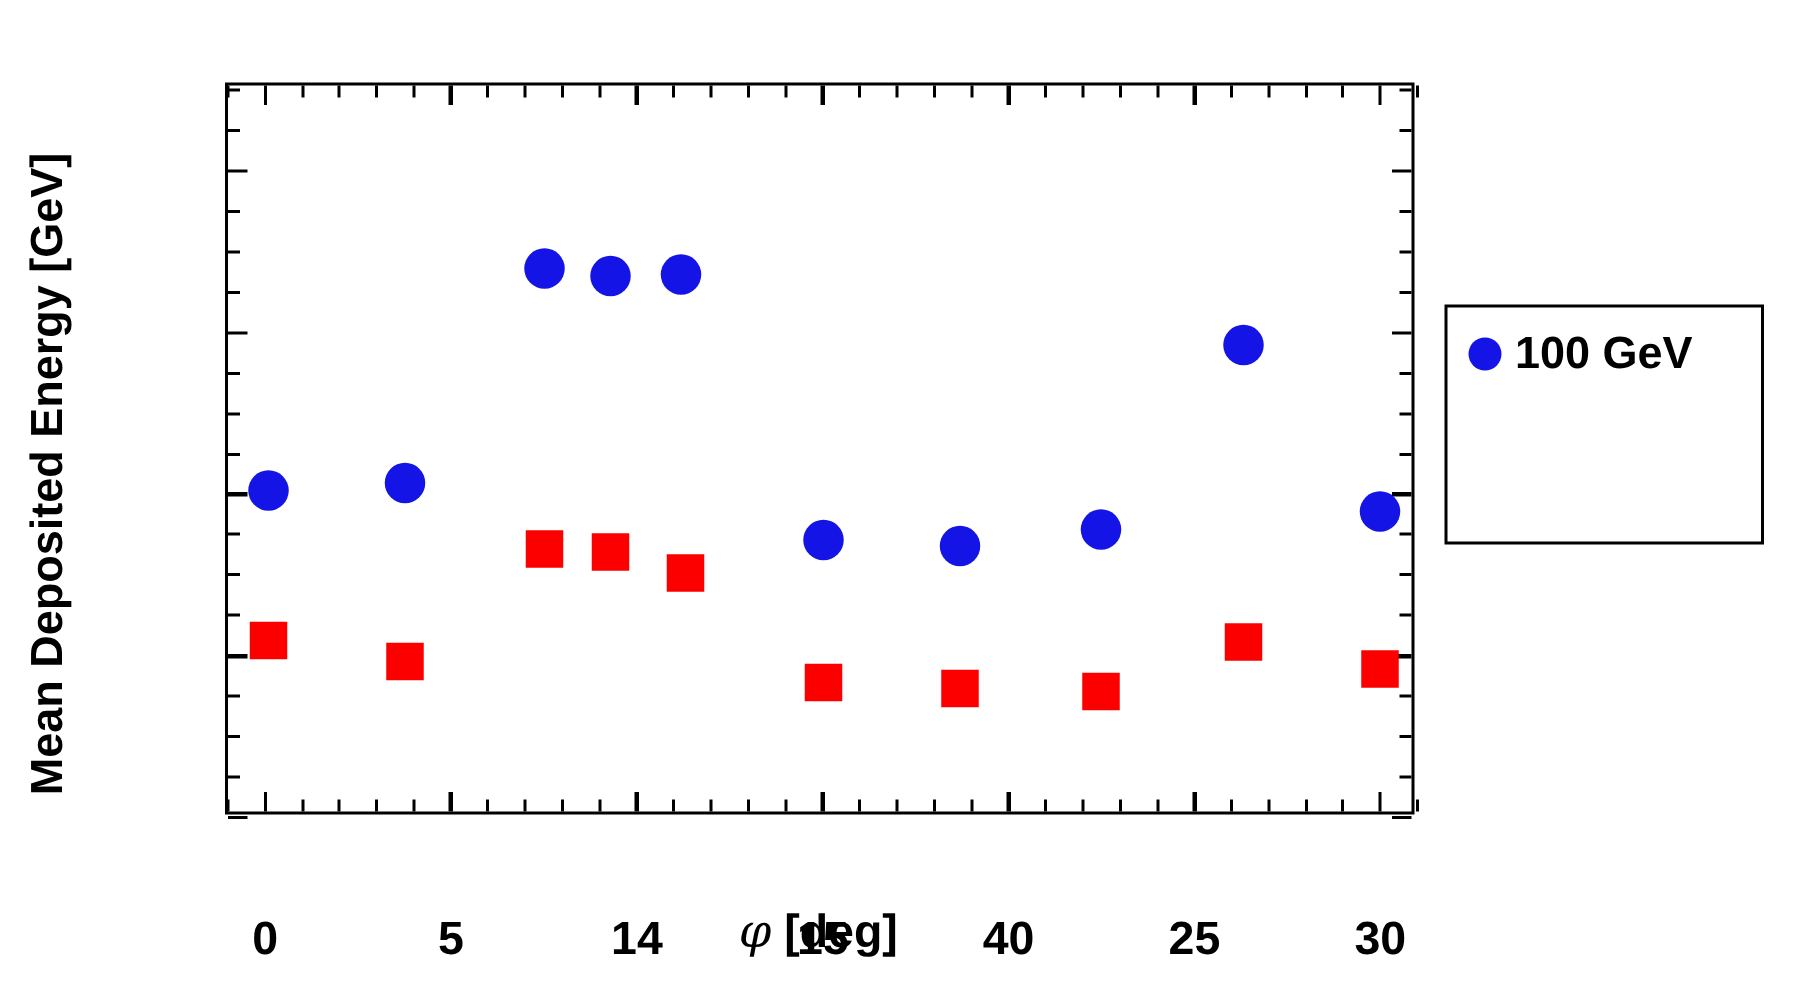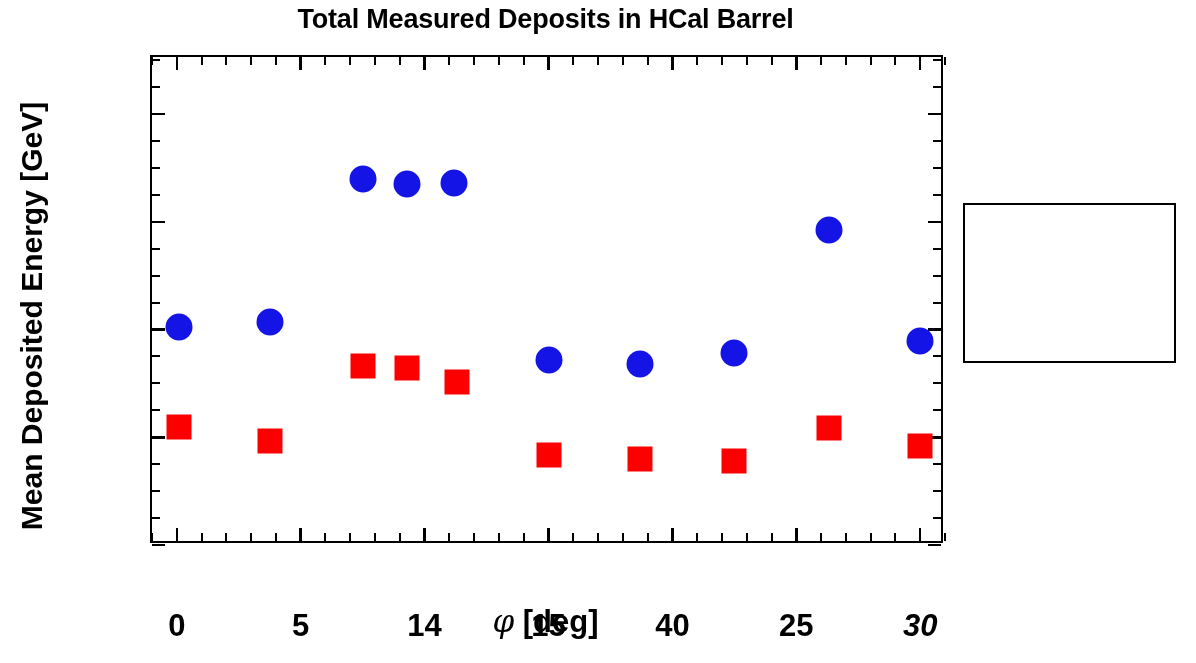--- a/index.html
+++ b/index.html
@@ -88,21 +88,20 @@
   .legend-swatch-square { width:22px; height:22px; margin-right:9px; flex:0 0 auto; }
   .legend-swatch-circle { width:22px; height:22px; border-radius:50%; margin-right:9px; flex:0 0 auto; }
   .legend-text { font-size:30px; font-weight:600; white-space:nowrap; }
   .legend-row.cont { padding-left:31px; height:44px; }
 </style>
 </head>
 <body>
 
 <div id="figure">
 
-  <div id="chart-title">Total Measured Deposits in HCal Barrel</div>
 
   <div id="y-axis-label">Mean Deposited Energy [GeV]</div>
 
   <div id="x-axis-label"><span class="phi">φ</span> [deg]</div>
 
   <div id="plot-frame">
     <div id="axis-ticks">
         <div class="tick ytick-major" style="top: 486.75px;"></div>
         <div class="tick ytick-major-r" style="top: 486.75px;"></div>
         <div class="tick ytick-minor" style="top: 460.068px;"></div>
@@ -209,21 +208,21 @@
         <div class="tick xtick-minor-t" style="left: 792px;"></div>
       </div>
     <div id="tick-labels-y"></div>
     <div id="tick-labels-x">
         <div class="xtick-label" style="left: 24.7812px;">0</div>
         <div class="xtick-label" style="left: 148.688px;">5</div>
         <div class="xtick-label" style="left: 272.594px;">14</div>
         <div class="xtick-label" style="left: 396.5px;">15</div>
         <div class="xtick-label" style="left: 520.406px;">40</div>
         <div class="xtick-label" style="left: 644.312px;">25</div>
-        <div class="xtick-label" style="left: 768.219px; font-style: italic;">30</div>
+        <div class="xtick-label" style="left: 768.219px;">30</div>
       </div>
     <div id="data-points">
         <div class="marker square" style="left: 27.2594px; top: 369.501px; background: rgb(252, 0, 0);"></div>
         <div class="marker square" style="left: 117.711px; top: 383.506px; background: rgb(252, 0, 0);"></div>
         <div class="marker square" style="left: 210.641px; top: 309.174px; background: rgb(252, 0, 0);"></div>
         <div class="marker square" style="left: 255.247px; top: 311.329px; background: rgb(252, 0, 0);"></div>
         <div class="marker square" style="left: 304.809px; top: 325.333px; background: rgb(252, 0, 0);"></div>
         <div class="marker square" style="left: 396.5px; top: 397.51px; background: rgb(252, 0, 0);"></div>
         <div class="marker square" style="left: 488.191px; top: 401.819px; background: rgb(252, 0, 0);"></div>
         <div class="marker square" style="left: 582.359px; top: 403.974px; background: rgb(252, 0, 0);"></div>
@@ -236,15 +235,19 @@
         <div class="marker circle" style="left: 302.331px; top: 126.04px; background: rgb(20, 20, 230);"></div>
         <div class="marker circle" style="left: 396.5px; top: 302.711px; background: rgb(20, 20, 230);"></div>
         <div class="marker circle" style="left: 488.191px; top: 307.02px; background: rgb(20, 20, 230);"></div>
         <div class="marker circle" style="left: 582.359px; top: 296.247px; background: rgb(20, 20, 230);"></div>
         <div class="marker circle" style="left: 676.528px; top: 173.439px; background: rgb(20, 20, 230);"></div>
         <div class="marker circle" style="left: 768.219px; top: 284.397px; background: rgb(20, 20, 230);"></div>
       </div>
   </div>
 
   <div id="legend">
+    <div class="legend-row">
+      <span class="legend-swatch-circle" style="background:#1414e6"></span>
+      <span class="legend-text">100 GeV</span>
+    </div>
   </div>
 
 </div>
 
 </body></html>

